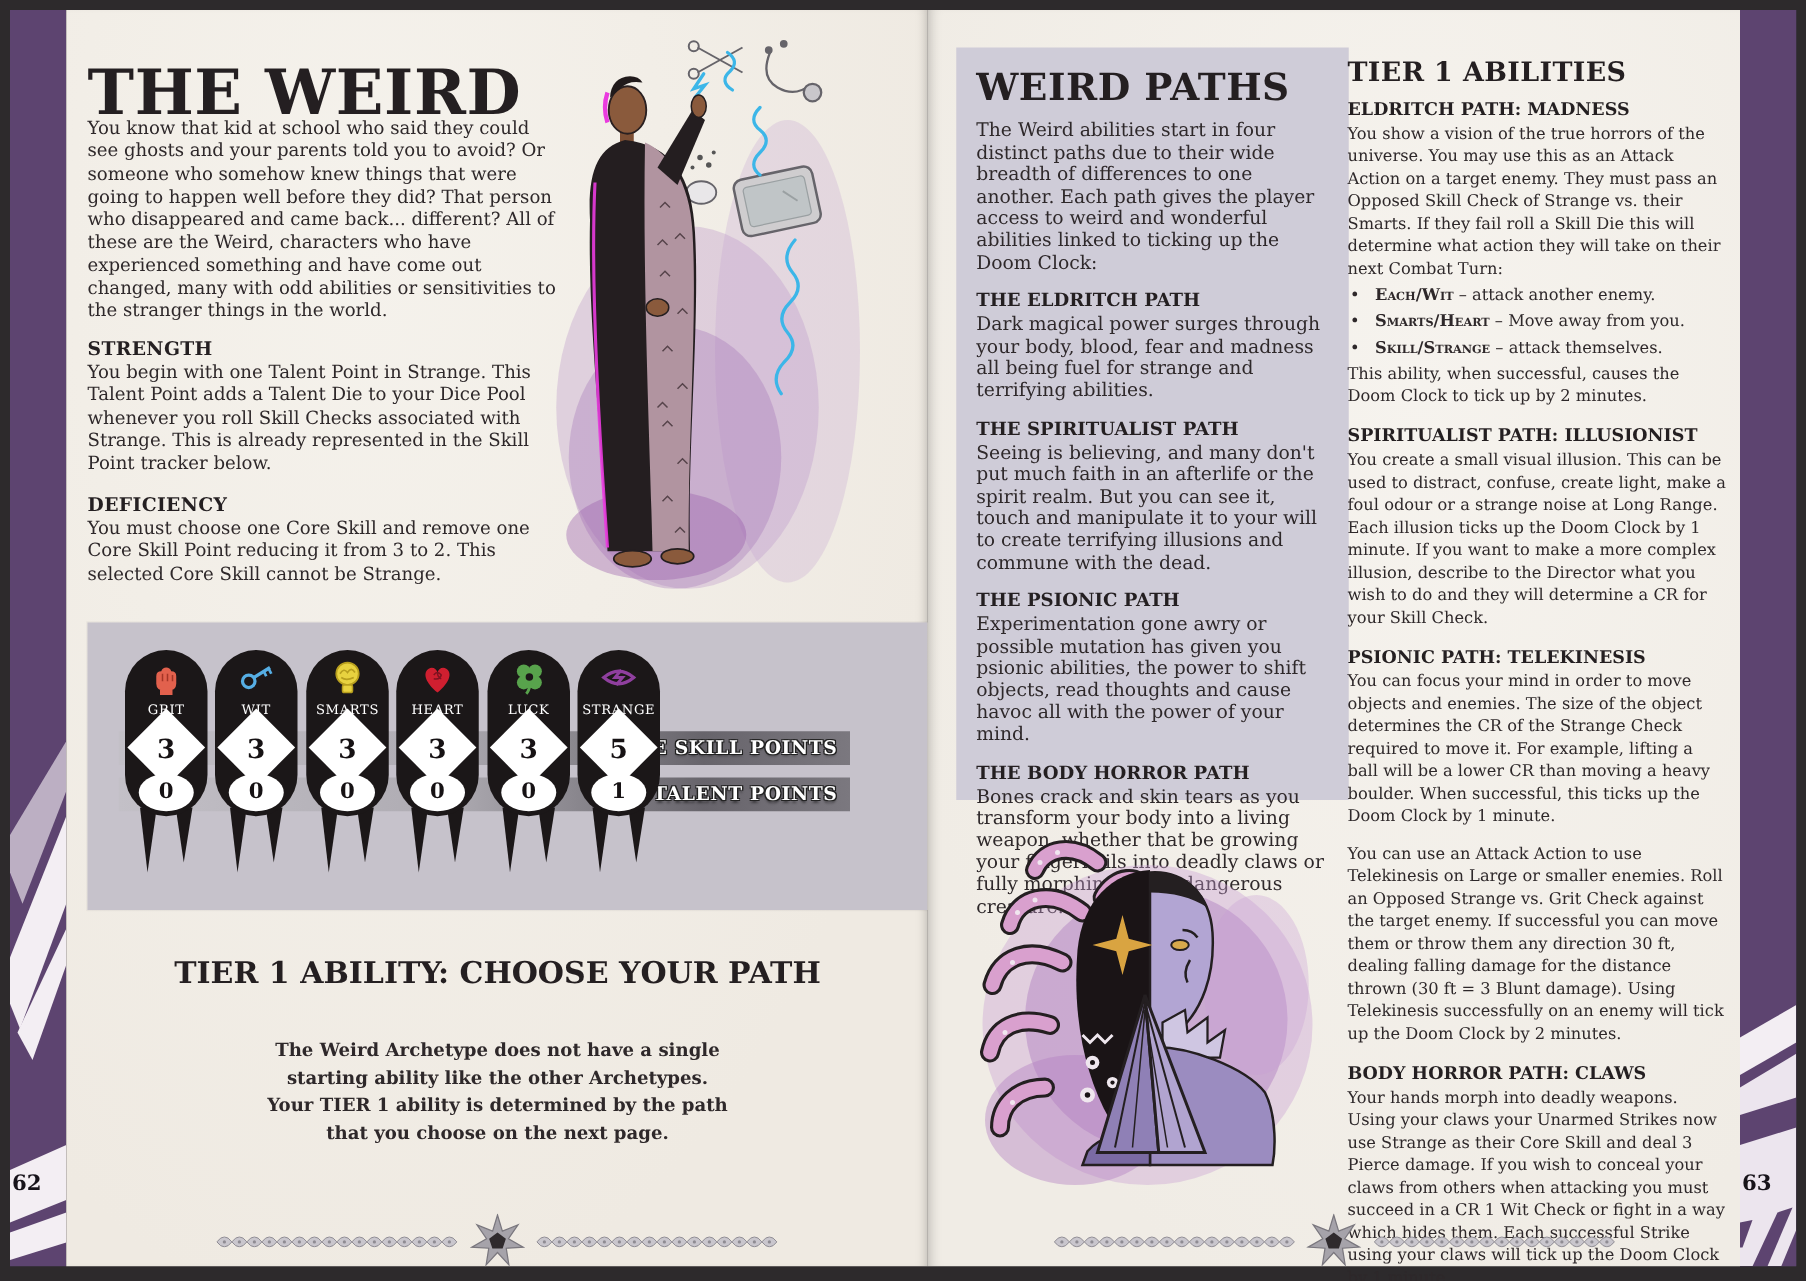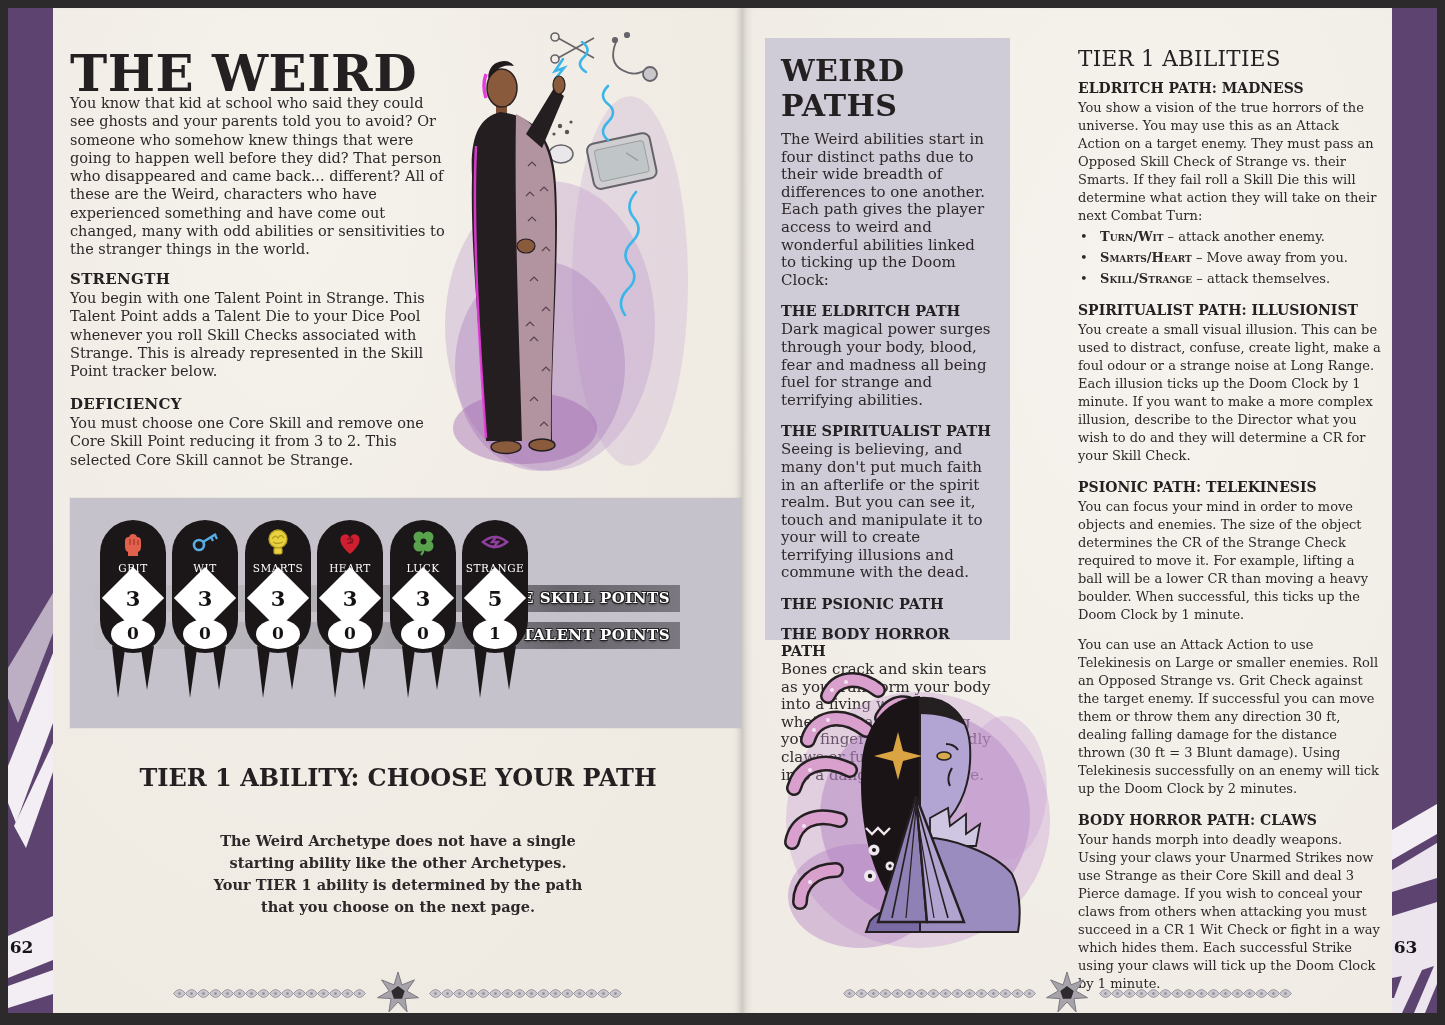--- a/index.html
+++ b/index.html
@@ -47,21 +47,21 @@
                 font-size:17px; font-weight:bold; color:#161214; }
 
   .tier1-head { font-size:24px; line-height:29px; font-weight:bold; text-align:center; color:#241f21; }
   .tier1-body { font-size:14.5px; line-height:22px; font-weight:bold; text-align:center; }
 
   
   .panel { background:#cfccd8; padding:15px 16px; }
   .panel-title { font-size:30px; font-weight:bold; letter-spacing:.4px; color:#241f21; margin-bottom:8px; }
   .panel-h { font-size:14.5px; font-weight:bold; margin-top:13px; margin-bottom:2px; color:#241f21; }
   .body-r { font-size:15px; line-height:17.6px; }
-  .col-title { font-size:21.5px; font-weight:normal; letter-spacing:.3px; color:#241f21; margin-bottom:9px; }
+  .col-title { font-size:21.5px; font-weight:bold; letter-spacing:.3px; color:#241f21; margin-bottom:9px; }
   .col-h { font-size:14px; font-weight:bold; margin-top:14px; margin-bottom:3px; color:#241f21; }
   .body-c { font-size:13px; line-height:18px; }
   .bullet-row { display:flex; margin:3px 0 3px 2px; font-size:13px; line-height:18px; }
   .bullet-dot { width:20px; }
   .b-lead { font-weight:bold; font-variant:small-caps; } .gap12 { height:12px; }
 
   .footer-decor { position:absolute; top:963px; left:50%; transform:translateX(-50%);
                   display:flex; align-items:center; gap:10px; }
   .chain { display:flex; align-items:center; }
   .chain svg { display:block; margin:0 -0.5px; }
@@ -430,53 +430,55 @@
           <svg width="13" height="9" viewBox="0 0 13 9">
             <path d="M0.5,4.5 Q3.5,0.5 6.5,0.5 Q9.5,0.5 12.5,4.5 Q9.5,8.5 6.5,8.5 Q3.5,8.5 0.5,4.5 Z" fill="#c9c6cd" stroke="#8f8c93" stroke-width="0.8"></path>
             <circle cx="6.5" cy="4.5" r="1.3" fill="#8f8c93"></circle>
           </svg>
         </div>
     </div>
   </div>
 
   <div class="page page-right">
 
-    <div class="abs panel" style="left:23px; top:30px; width:245px; height:602px;">
+    <div class="abs panel" style="left:23px; top:30px; width:314px; height:602px;">
       <div class="panel-title">WEIRD PATHS</div>
       <div class="body-r">The Weird abilities start in four distinct paths due to their wide breadth of differences to one another. Each path gives the player access to weird and wonderful abilities linked to ticking up the Doom Clock:</div>
 
       <div class="panel-h">THE ELDRITCH PATH</div>
       <div class="body-r">Dark magical power surges through your body, blood, fear and madness all being fuel for strange and terrifying abilities.</div>
 
       <div class="panel-h">THE SPIRITUALIST PATH</div>
       <div class="body-r">Seeing is believing, and many don't put much faith in an afterlife or the spirit realm. But you can see it, touch and manipulate it to your will to create terrifying illusions and commune with the dead.</div>
 
       <div class="panel-h">THE PSIONIC PATH</div>
+      <div class="body-r">Experimentation gone awry or possible mutation has given you psionic abilities, the power to shift objects, read thoughts and cause havoc all with the power of your mind.</div>
 
       <div class="panel-h">THE BODY HORROR PATH</div>
       <div class="body-r">Bones crack and skin tears as you transform your body into a living weapon, whether that be growing your fingernails into deadly claws or fully morphing into a dangerous creature.</div>
     </div>
 
     <div class="abs" style="left:336px; top:38px; width:304px;">
       <div class="col-title">TIER 1 ABILITIES</div>
 
       <div class="col-h" style="margin-top:6px;">ELDRITCH PATH: MADNESS</div>
       <div class="body-c">You show a vision of the true horrors of the universe. You may use this as an Attack Action on a target enemy. They must pass an Opposed Skill Check of Strange vs. their Smarts. If they fail roll a Skill Die this will determine what action they will take on their next Combat Turn:</div>
       <div class="bullet-row">
         <span class="bullet-dot">•</span>
-        <span><span class="b-lead">Turn/Wit</span><span> – attack another enemy.</span></span>
+        <span><span class="b-lead">Each/Wit</span><span> – attack another enemy.</span></span>
       </div>
       <div class="bullet-row">
         <span class="bullet-dot">•</span>
         <span><span class="b-lead">Smarts/Heart</span><span> – Move away from you.</span></span>
       </div>
       <div class="bullet-row">
         <span class="bullet-dot">•</span>
         <span><span class="b-lead">Skill/Strange</span><span> – attack themselves.</span></span>
       </div>
+      <div class="body-c">This ability, when successful, causes the Doom Clock to tick up by 2 minutes.</div>
 
       <div class="col-h">SPIRITUALIST PATH: ILLUSIONIST</div>
       <div class="body-c">You create a small visual illusion. This can be used to distract, confuse, create light, make a foul odour or a strange noise at Long Range. Each illusion ticks up the Doom Clock by 1 minute. If you want to make a more complex illusion, describe to the Director what you wish to do and they will determine a CR for your Skill Check.</div>
 
       <div class="col-h">PSIONIC PATH: TELEKINESIS</div>
       <div class="body-c">You can focus your mind in order to move objects and enemies. The size of the object determines the CR of the Strange Check required to move it. For example, lifting a ball will be a lower CR than moving a heavy boulder. When successful, this ticks up the Doom Clock by 1 minute.</div>
       <div class="gap12"></div>
       <div class="body-c">You can use an Attack Action to use Telekinesis on Large or smaller enemies. Roll an Opposed Strange vs. Grit Check against the target enemy. If successful you can move them or throw them any direction 30 ft, dealing falling damage for the distance thrown (30 ft = 3 Blunt damage). Using Telekinesis successfully on an enemy will tick up the Doom Clock by 2 minutes.</div>
 
       <div class="col-h">BODY HORROR PATH: CLAWS</div>

